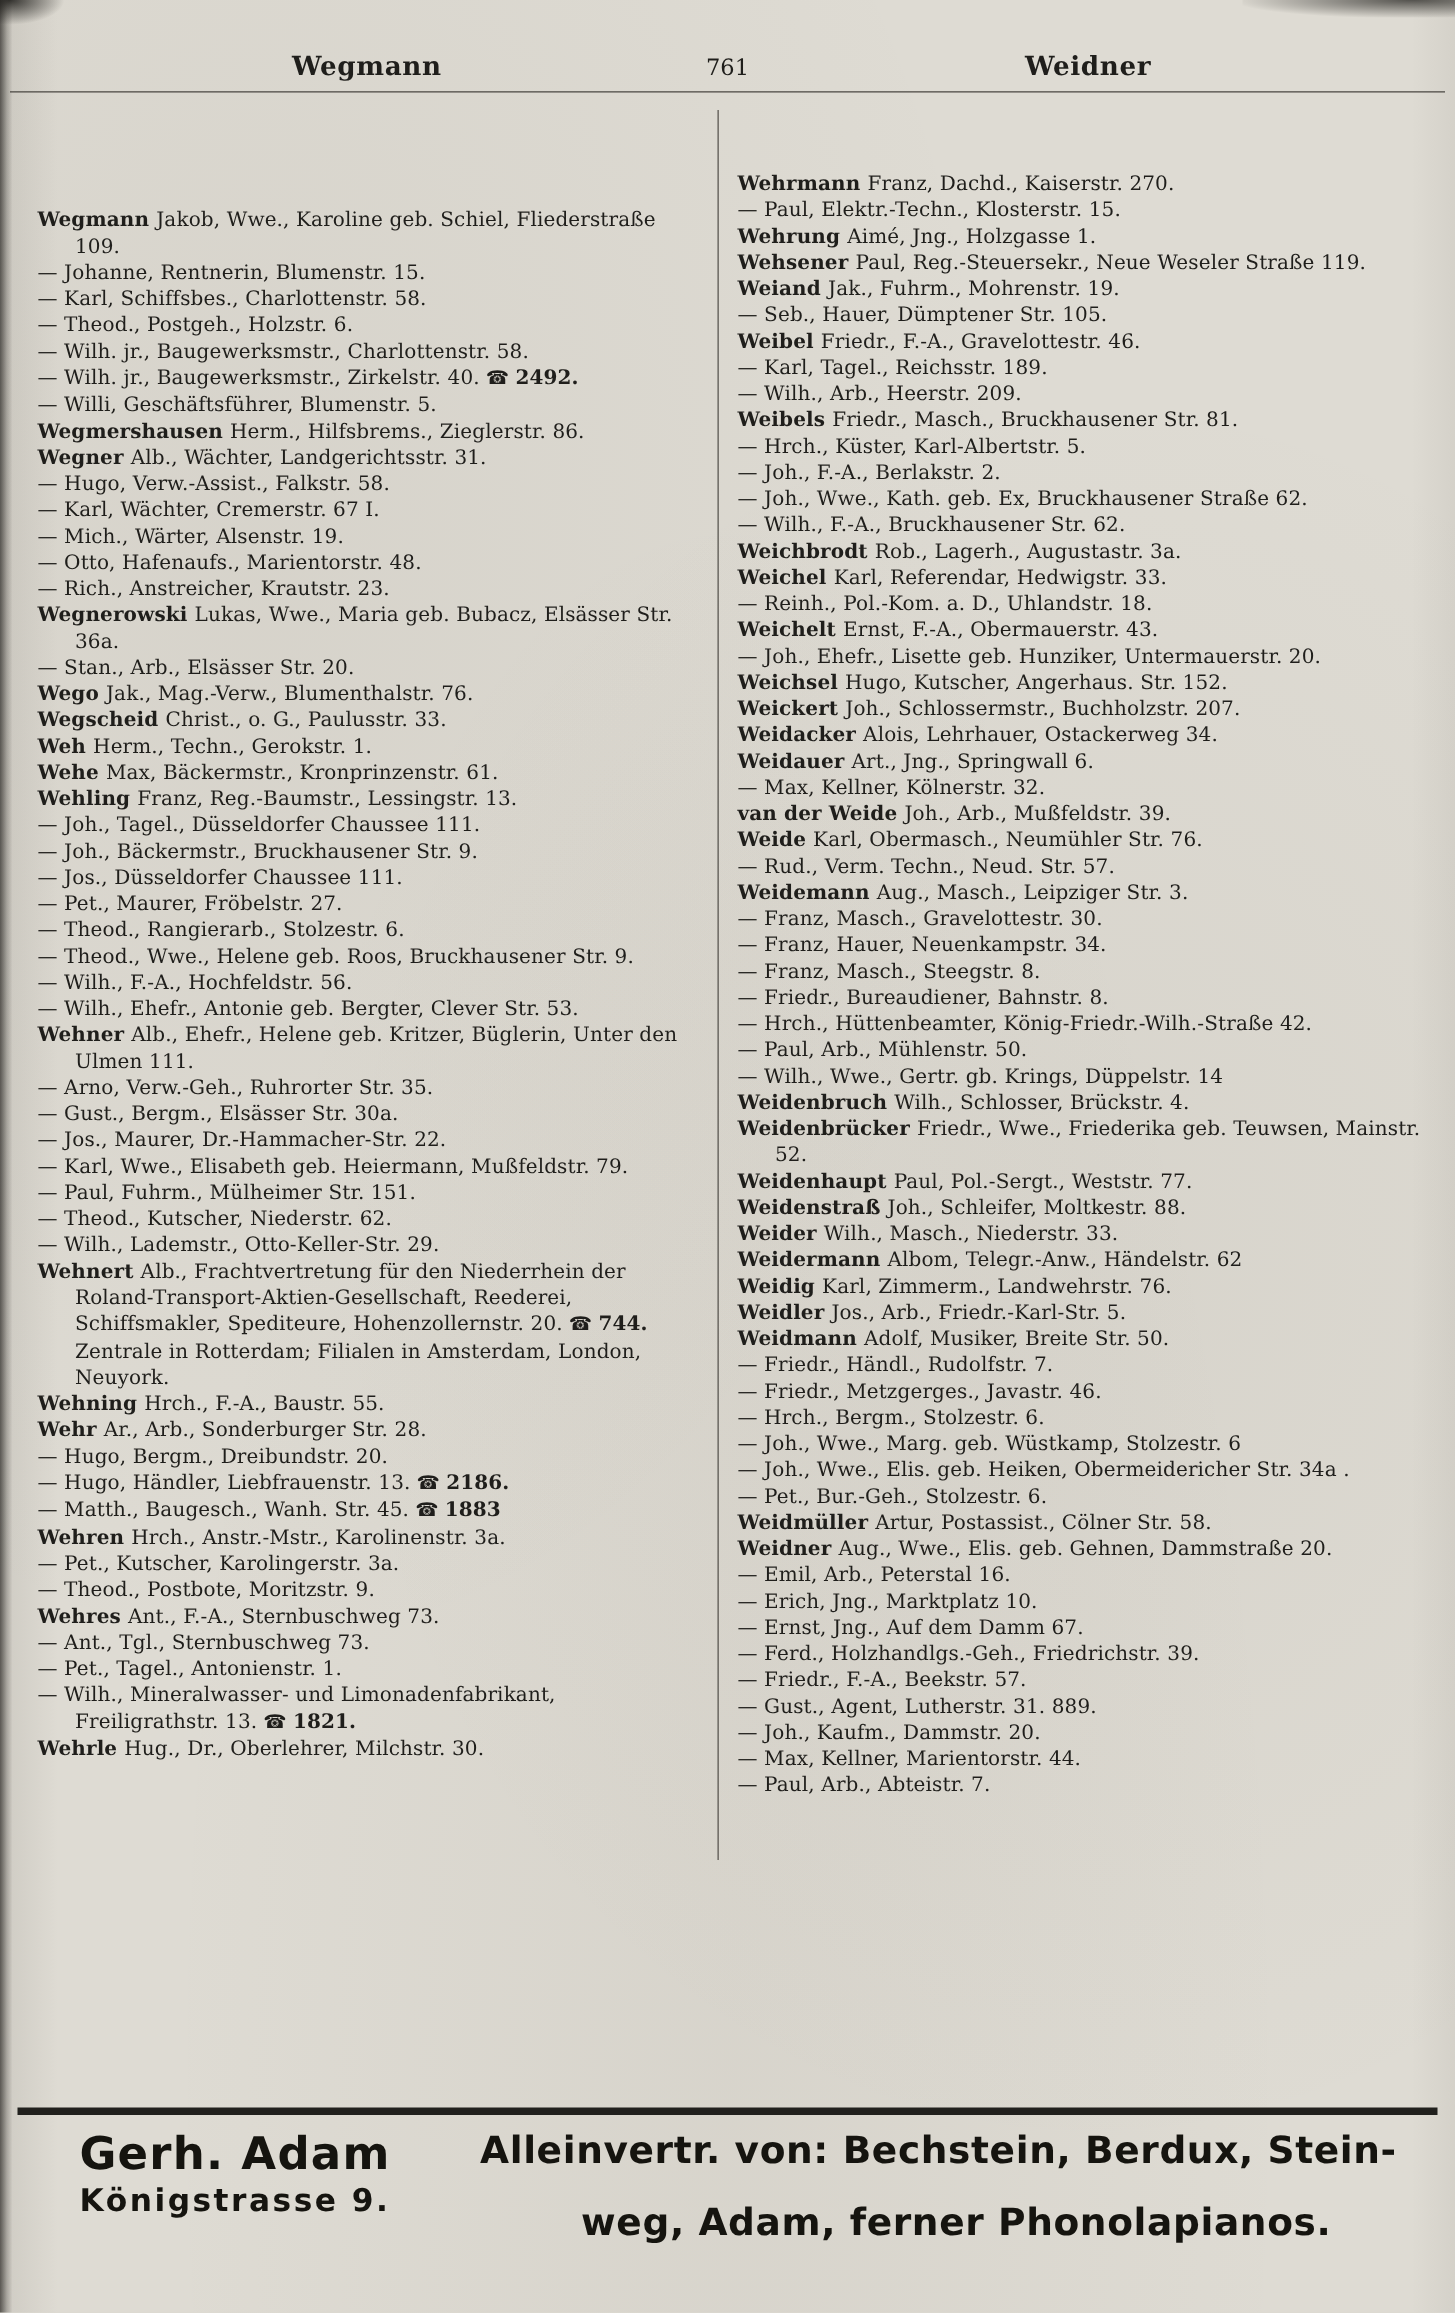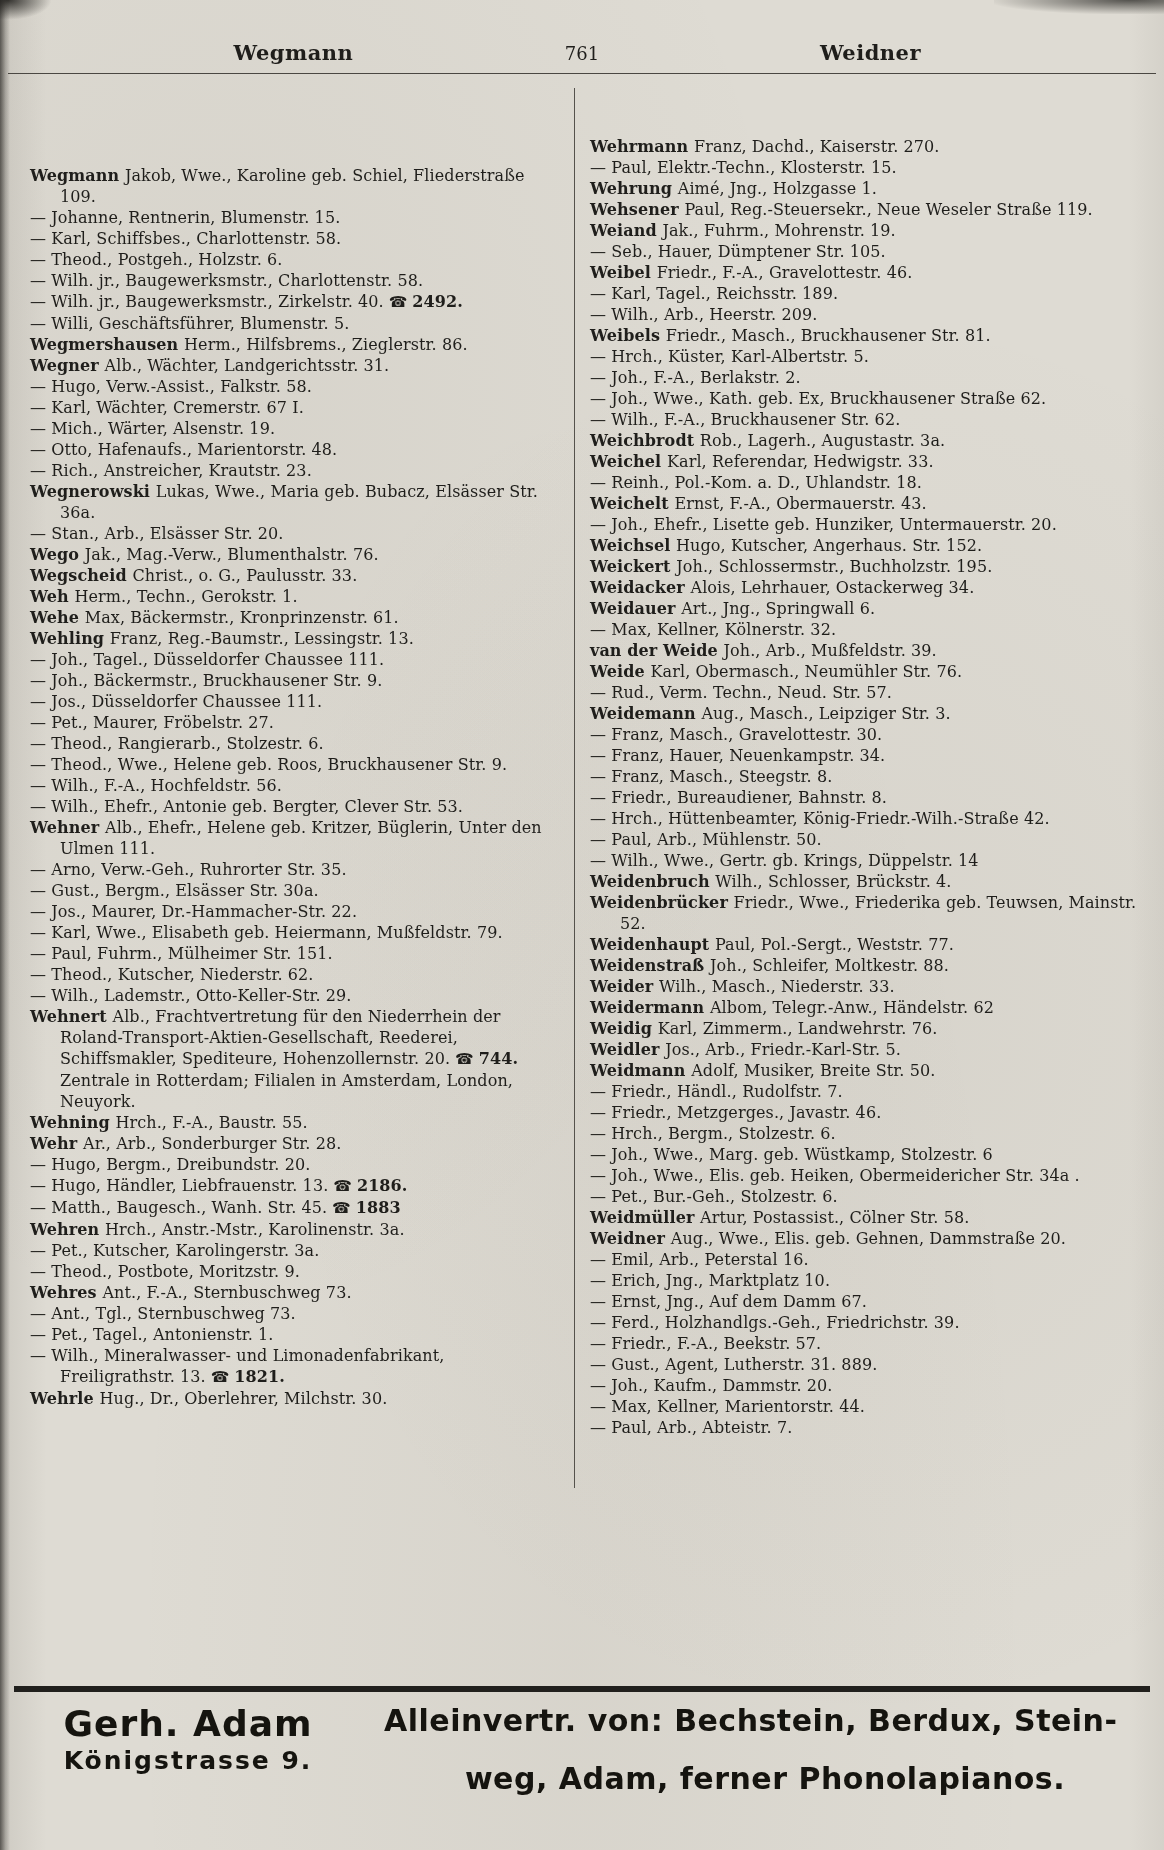--- a/index.html
+++ b/index.html
@@ -171,21 +171,21 @@
         <div class="entry"><span>— Hrch., Küster, Karl-Albertstr. 5.</span></div>
         <div class="entry"><span>— Joh., F.-A., Berlakstr. 2.</span></div>
         <div class="entry"><span>— Joh., Wwe., Kath. geb. Ex, Bruckhausener Straße 62.</span></div>
         <div class="entry"><span>— Wilh., F.-A., Bruckhausener Str. 62.</span></div>
         <div class="entry"><span class="surname">Weichbrodt </span><span>Rob., Lagerh., Augustastr. 3a.</span></div>
         <div class="entry"><span class="surname">Weichel </span><span>Karl, Referendar, Hedwigstr. 33.</span></div>
         <div class="entry"><span>— Reinh., Pol.-Kom. a. D., Uhlandstr. 18.</span></div>
         <div class="entry"><span class="surname">Weichelt </span><span>Ernst, F.-A., Obermauerstr. 43.</span></div>
         <div class="entry"><span>— Joh., Ehefr., Lisette geb. Hunziker, Untermauerstr. 20.</span></div>
         <div class="entry"><span class="surname">Weichsel </span><span>Hugo, Kutscher, Angerhaus. Str. 152.</span></div>
-        <div class="entry"><span class="surname">Weickert </span><span>Joh., Schlossermstr., Buchholzstr. 195.</span></div>
+        <div class="entry"><span class="surname">Weickert </span><span>Joh., Schlossermstr., Buchholzstr. 207.</span></div>
         <div class="entry"><span class="surname">Weidacker </span><span>Alois, Lehrhauer, Ostackerweg 34.</span></div>
         <div class="entry"><span class="surname">Weidauer </span><span>Art., Jng., Springwall 6.</span></div>
         <div class="entry"><span>— Max, Kellner, Kölnerstr. 32.</span></div>
         <div class="entry"><span class="surname">van der Weide </span><span>Joh., Arb., Mußfeldstr. 39.</span></div>
         <div class="entry"><span class="surname">Weide </span><span>Karl, Obermasch., Neumühler Str. 76.</span></div>
         <div class="entry"><span>— Rud., Verm. Techn., Neud. Str. 57.</span></div>
         <div class="entry"><span class="surname">Weidemann </span><span>Aug., Masch., Leipziger Str. 3.</span></div>
         <div class="entry"><span>— Franz, Masch., Gravelottestr. 30.</span></div>
         <div class="entry"><span>— Franz, Hauer, Neuenkampstr. 34.</span></div>
         <div class="entry"><span>— Franz, Masch., Steegstr. 8.</span></div>

